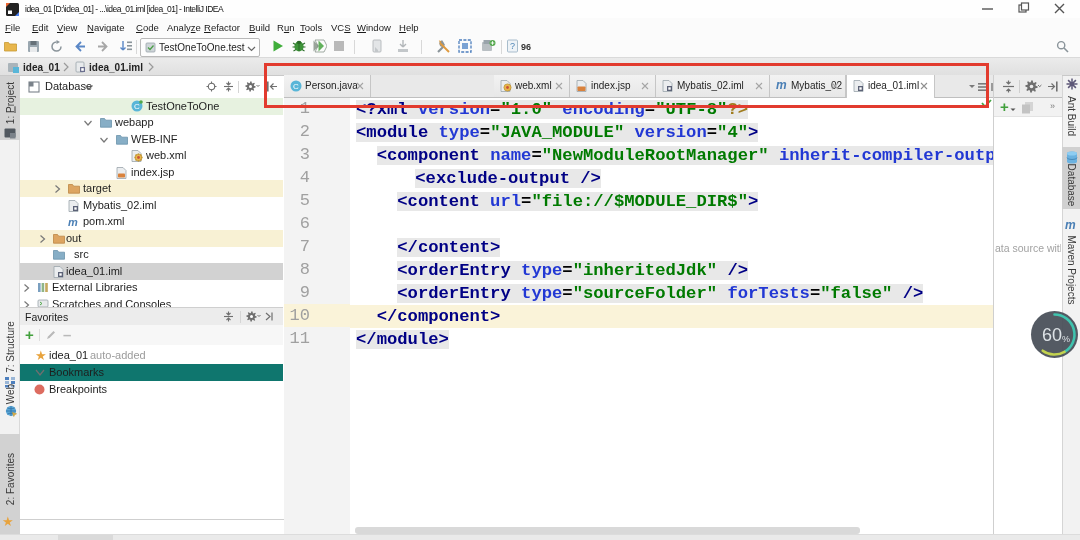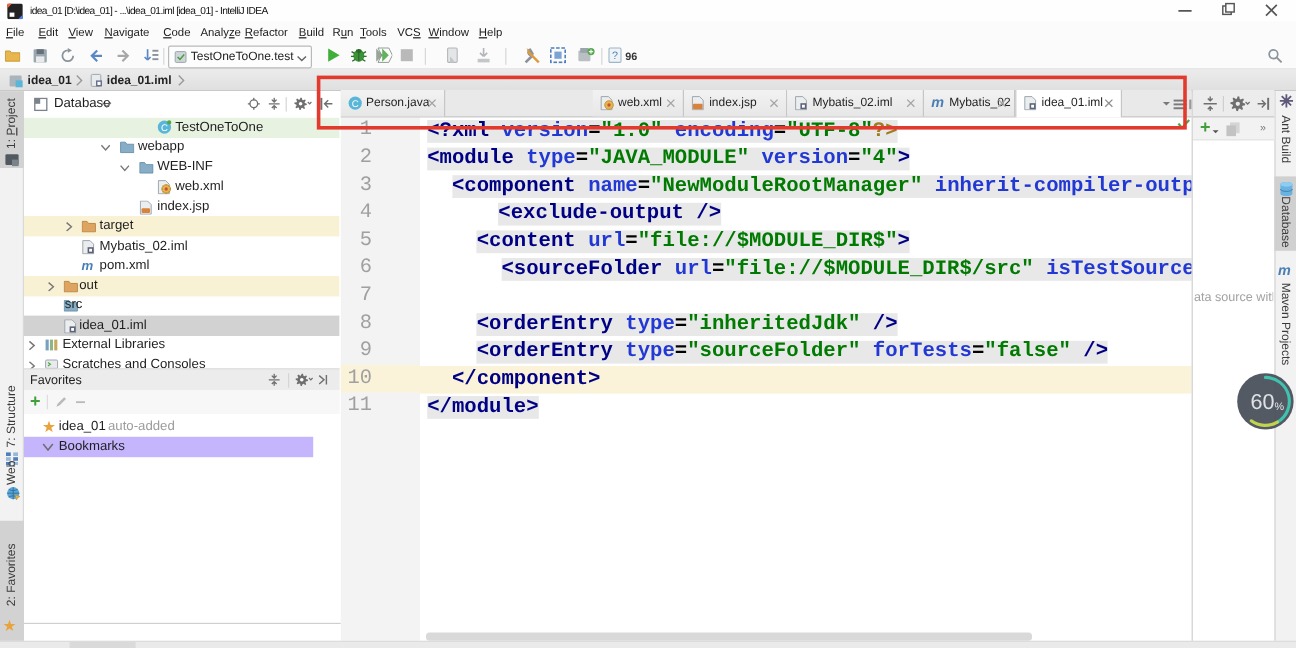--- a/index.html
+++ b/index.html
@@ -330,21 +330,21 @@
         </svg>
         <svg class="ic" style="left:33px;top:3px" width="12" height="11" viewBox="0 0 12 11">
           <path d="M0.5 1.5 h4 l1.2 1.7 h5.8 v7 h-11 z" fill="#dda561" stroke="#bd8745" stroke-width="0.8"></path>
         </svg>
         <span class="lb" style="left:46px">out</span>
       </div>
       <div class="trow" style="top:148.0px;">
         <svg class="ic" style="left:33px;top:3px" width="12" height="11" viewBox="0 0 12 11">
           <path d="M0.5 1.5 h4 l1.2 1.7 h5.8 v7 h-11 z" fill="#87aec6" stroke="#6b93ab" stroke-width="0.8"></path>
         </svg>
-        <span class="lb" style="left:34px">src</span>
+        <span class="lb" style="left:54px">src</span>
       </div>
       <div class="trow" style="top:164.5px;background:#d2d2d2;">
         <svg class="ic" style="left:33px;top:3px" width="11" height="12" viewBox="0 0 11 12">
           <path d="M1 0.5 h6 l3 3 v8 h-9 z" fill="#ebedef" stroke="#9aa4ab" stroke-width="0.8"></path>
           <rect x="5" y="6" width="5" height="5" fill="#5c6277"></rect>
           <rect x="6.3" y="7.3" width="2.4" height="2.4" fill="#fff"></rect>
         </svg>
         <span class="lb" style="left:46px">idea_01.iml</span>
       </div>
       <div class="trow" style="top:181.0px;">
@@ -394,25 +394,31 @@
  <svg class="ic" style="left:25px;top:4px" width="12" height="12" viewBox="0 0 12 12">
         <path d="M2 10 L3 7.5 L8.5 2 L10 3.5 L4.5 9 Z" fill="#b9b9b9"></path>
       </svg>
  <span class="ab" style="left:43px;top:1px;font-size:15px;font-weight:bold;color:#b9b9b9;">–</span>
 </div>
 <div class="ab" style="left:20px;top:347px;width:263px;height:17px;font-size:11px;color:#1e1e1e;line-height:17px;">
  <span class="ic" style="left:15px;top:0;font-size:13px;color:#e8a33d;line-height:17px;">★</span>
  <span class="ab" style="left:29px;">idea_01</span>
       <span class="ab" style="left:70px;color:#9c9c9c;">auto-added</span>
 </div>
-<div class="ab" style="left:20px;top:364px;width:241px;height:17px;background:#c4b5fd;font-size:11px;color:#1e1e1e;line-height:17px;">
+<div class="ab" style="left:20px;top:364px;width:263px;height:17px;background:#0f766e;font-size:11px;color:#1e1e1e;line-height:17px;">
  <svg class="ic" style="left:15px;top:5px" width="10" height="8" viewBox="0 0 10 8">
         <path d="M1 1 L5 6 L9 1" fill="none" stroke="#6f6f6f" stroke-width="1.3"></path>
       </svg>
  <span class="ab" style="left:29px;">Bookmarks</span>
+</div>
+<div class="ab" style="left:20px;top:381px;width:263px;height:17px;font-size:11px;color:#1e1e1e;line-height:17px;">
+ <svg class="ic" style="left:14px;top:3px" width="11" height="11" viewBox="0 0 11 11">
+        <circle cx="5.5" cy="5.5" r="5" fill="#dd6c60"></circle>
+      </svg>
+ <span class="ab" style="left:29px;">Breakpoints</span>
 </div>
 <div class="ab" style="left:20px;top:519px;width:264px;height:1px;background:#cfcfcf;"></div>
 <div id="tabbar">
       <div class="tab" style="left:0px;width:87px;">
         <svg width="12" height="12" viewBox="0 0 12 12" style="position:absolute;left:6px;top:5px">
           <circle cx="6" cy="6" r="5.5" fill="#59b6d8"></circle>
           <text x="6" y="8.8" font-size="8" fill="#fff" text-anchor="middle" font-family="Liberation Sans">C</text>
         </svg>
         <span class="tl" style="left:21px">Person.java</span>
         <svg width="8" height="8" viewBox="0 0 8 8" style="position:absolute;right:6px;top:7px">
@@ -519,21 +525,21 @@
     <div class="ln" style="top:281px">9</div>
     <div class="ln" style="top:304px">10</div>
     <div class="ln" style="top:327px">11</div>
 <div id="editor">
       <div style="position:absolute;left:0;top:207px;width:643px;height:23px;background:#faf3d9;"></div>
       <div class="cl" style="top:0px;left:6px;"><span class="gb"><span class="tg">&lt;?xml</span> <span class="at">version</span>=<span class="st">"1.0"</span> <span class="at">encoding</span>=<span class="st">"UTF-8"</span><span class="ol">?&gt;</span></span></div>
       <div class="cl" style="top:23px;left:6px;"><span class="gb"><span class="tg">&lt;module</span> <span class="at">type</span>=<span class="st">"JAVA_MODULE"</span> <span class="at">version</span>=<span class="st">"4"</span><span class="tg">&gt;</span></span></div>
       <div class="cl" style="top:46px;left:6px;">  <span class="gb"><span class="tg">&lt;component</span> <span class="at">name</span>=<span class="st">"NewModuleRootManager"</span> <span class="at">inherit-compiler-outp</span></span></div>
       <div class="cl" style="top:69px;left:24px;">    <span class="gb"><span class="tg">&lt;exclude-output /&gt;</span></span></div>
       <div class="cl" style="top:92px;left:6px;">    <span class="gb"><span class="tg">&lt;content</span> <span class="at">url</span>=<span class="st">"file://$MODULE_DIR$"</span><span class="tg">&gt;</span></span></div>
-      <div class="cl" style="top:115px;left:6px;">      <span class="gb"><span class="tg">&lt;sourceFolder</span> <span class="at">url</span>=<span class="st">"file://$MODULE_DIR$/src"</span> <span class="at">isTestSource</span></span></div>
+      <div class="cl" style="top:138px;left:6px;">    <span class="gb"><span class="tg">&lt;/content&gt;</span></span></div>
       <div class="cl" style="top:161px;left:6px;">    <span class="gb"><span class="tg">&lt;orderEntry</span> <span class="at">type</span>=<span class="st">"inheritedJdk"</span> <span class="tg">/&gt;</span></span></div>
       <div class="cl" style="top:184px;left:6px;">    <span class="gb"><span class="tg">&lt;orderEntry</span> <span class="at">type</span>=<span class="st">"sourceFolder"</span> <span class="at">forTests</span>=<span class="st">"false"</span> <span class="tg">/&gt;</span></span></div>
       <div class="cl" style="top:207px;left:6px;">  <span class="tg">&lt;/component&gt;</span></div>
       <div class="cl" style="top:230px;left:6px;"><span class="gb"><span class="tg">&lt;/module&gt;</span></span></div>
     </div>
 <svg class="ic" style="left:981px;top:99px" width="11" height="9" viewBox="0 0 11 9">
       <path d="M1 4 L4 7.5 L10 1" fill="none" stroke="#46a546" stroke-width="1.8"></path>
     </svg>
 <div class="ab" style="left:355px;top:527px;width:505px;height:7px;background:#d9d9d9;border-radius:3px;"></div>
 <div class="ab" style="left:0;top:534px;width:1080px;height:6px;background:#eaeaea;border-top:1px solid #dcdcdc;"></div>

